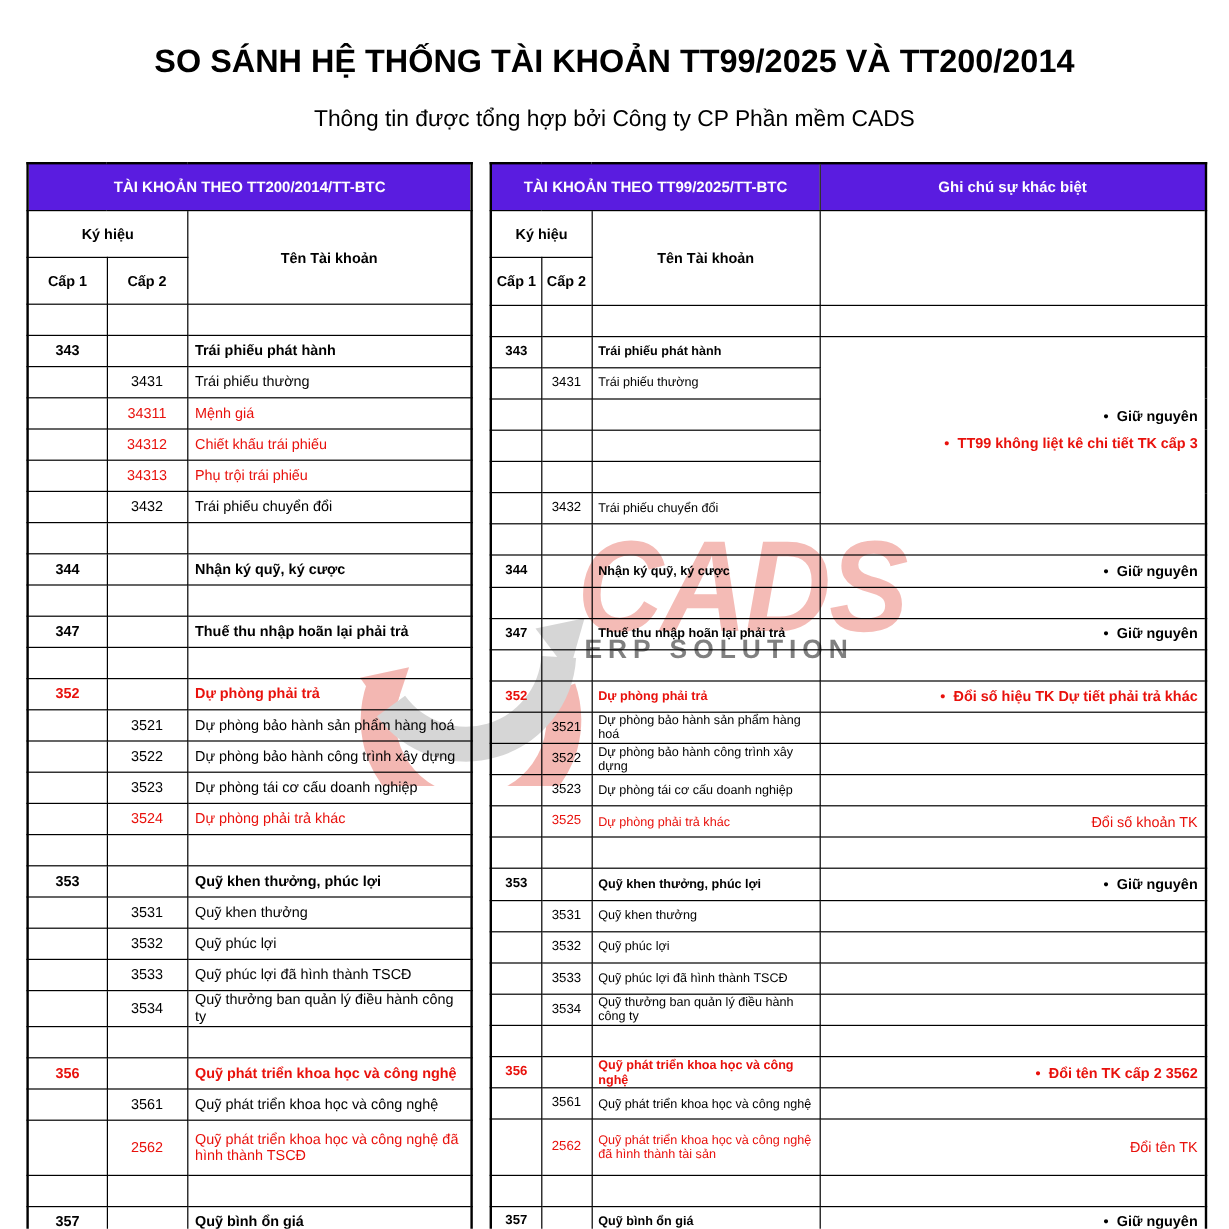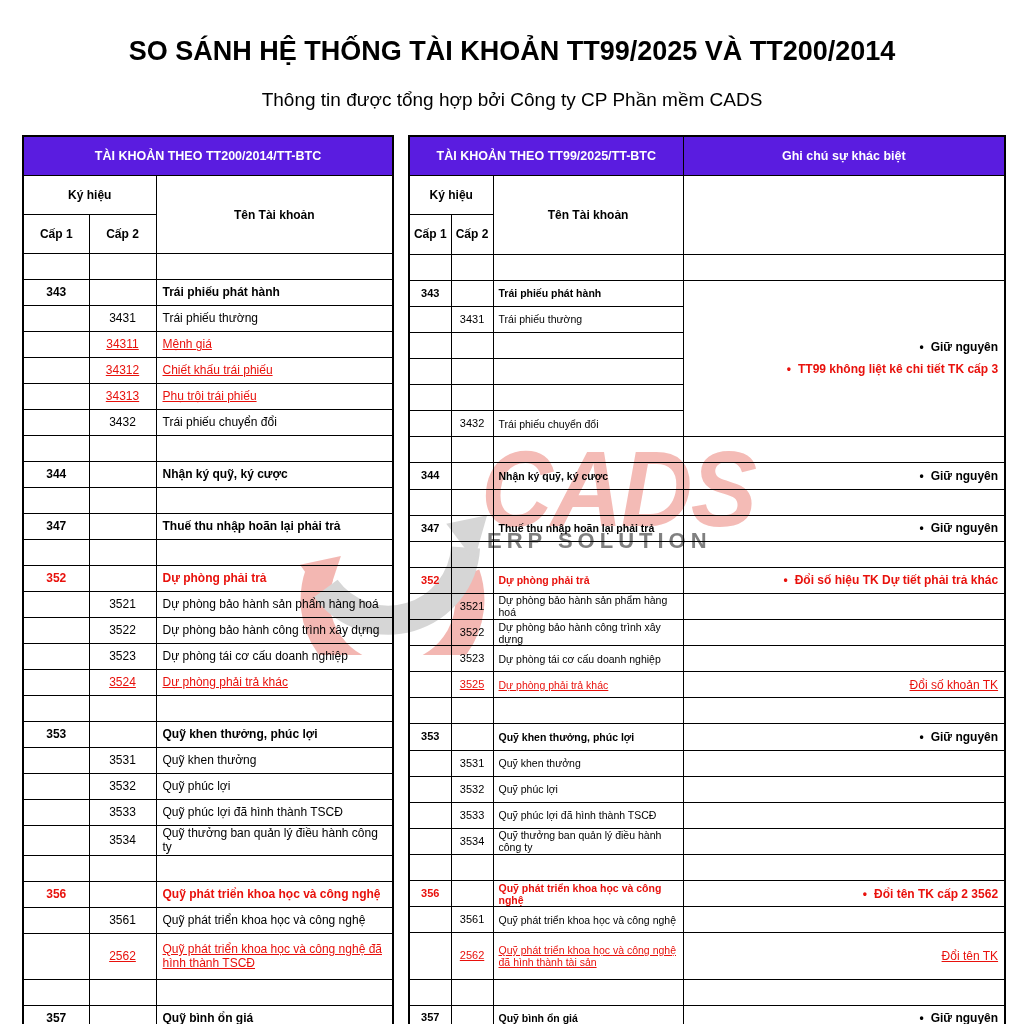--- a/index.html
+++ b/index.html
@@ -41,21 +41,21 @@
   table{border:2px solid #000;}
   td,th{border:1px solid #000;font-size:12px;overflow:hidden;}
   th{font-weight:700;padding:12px 2px;height:26px;background:transparent;}
   tr.ph th{background:var(--header_bg,#5a1ce0);color:#fff;height:25px;font-size:12.5px;}
   td{height:26px;padding:0 4px;vertical-align:middle;line-height:1.2;}
   .c{text-align:center;padding:0 2px;}
   .t{text-align:left;padding:0 3px 0 6px;}
   .nt{text-align:right;padding:0 6px 0 8px;}
   tr.b td{font-weight:700;}
   tr.rb td{font-weight:700;color:var(--red,#e8110c);margin-top:40px;}
-  tr.r td{color:var(--red,#e8110c);text-decoration:underline;}
+  tr.r td{color:var(--red,#e8110c);}
   tr.tall td{height:46px;}
   .bl::before{content:"•";margin-right:7px;font-weight:700;}
   .merged{vertical-align:middle;}
   .merged div{line-height:1.9;font-weight:700;}
   .merged .rd{color:var(--red,#e8110c);}
   
   .rt .t{font-size:10.5px;padding:0 2px 0 5px;line-height:1.15;}
   .rt .c{font-size:11px;}
   .rt .nt{font-size:12px;}
   .lt{width:370px;}

